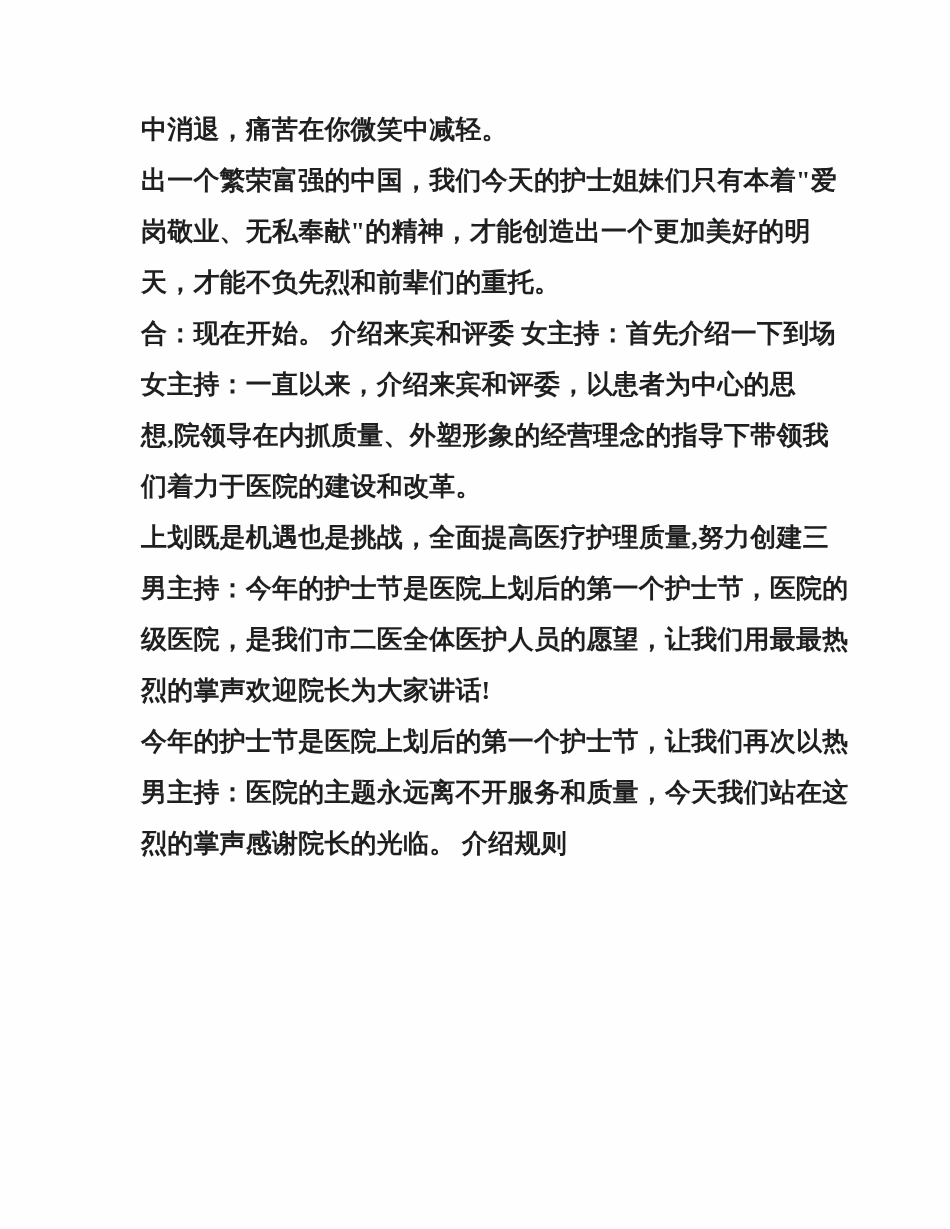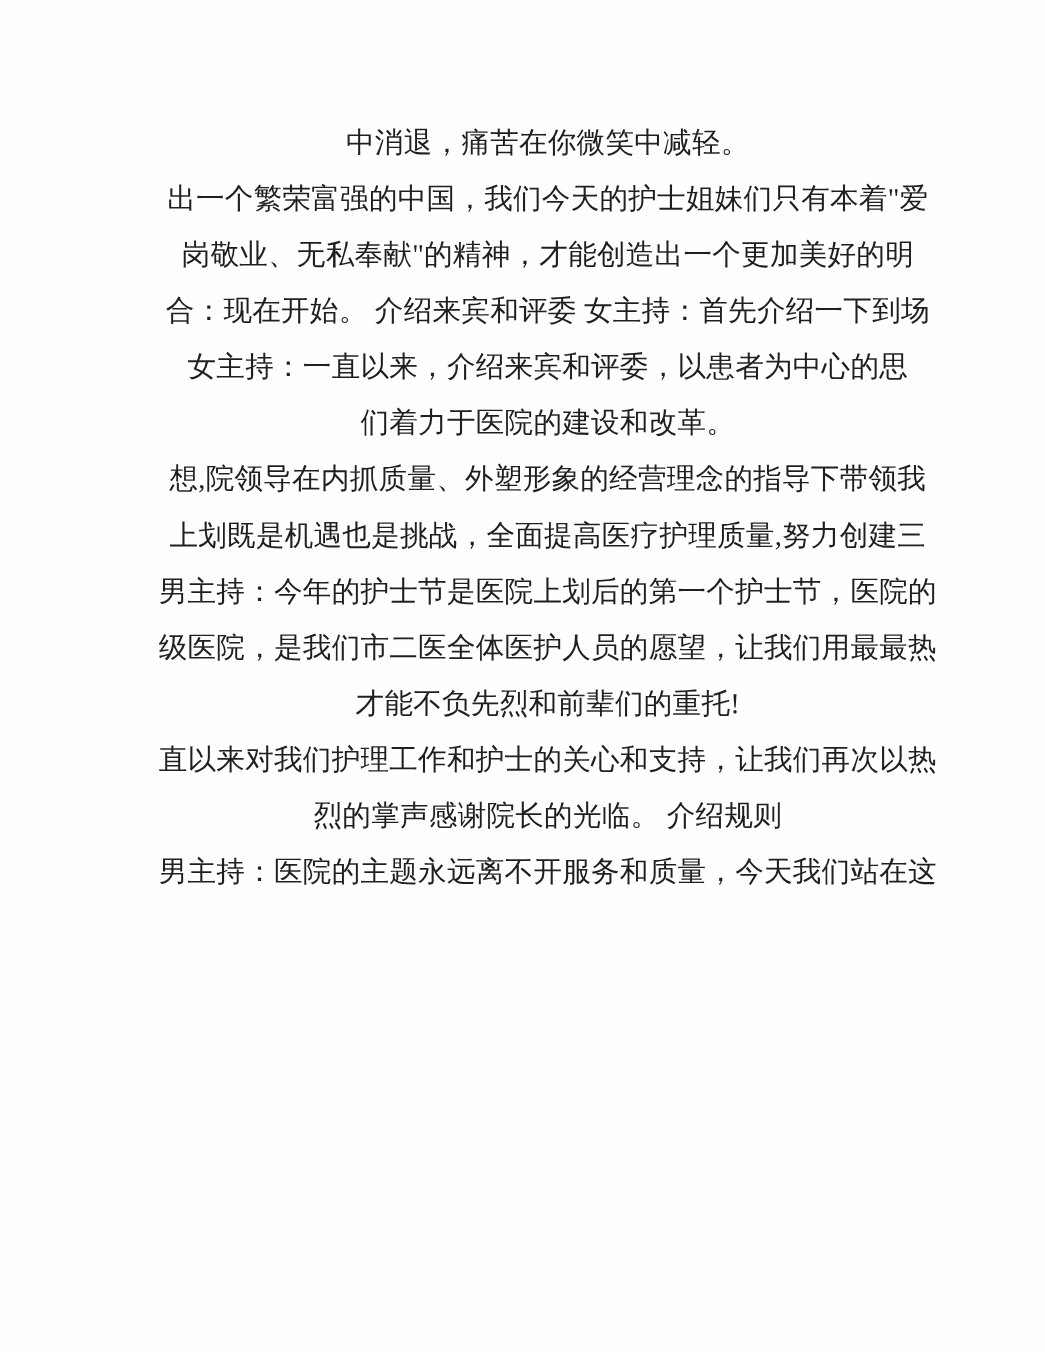--- a/index.html
+++ b/index.html
@@ -20,40 +20,42 @@
   }
   .text-block {
     position: absolute;
     left: 141px;
     top: 104px;
     width: 714px;
     font-family: "Liberation Serif", "DejaVu Serif", serif;
     font-size: 26px;
     line-height: 51px;
     color: #1f1f1f;
-    text-align: center;
+    text-align: left;
+    font-weight: bold;
   }
   .text-line {
     white-space: pre-wrap;
     letter-spacing: 0.2px;
   }
 </style>
 </head>
 <body>
 
 <div class="page">
   <div class="text-block">
       <div class="text-line">中消退，痛苦在你微笑中减轻。</div>
       <div class="text-line">出一个繁荣富强的中国，我们今天的护士姐妹们只有本着"爱</div>
       <div class="text-line">岗敬业、无私奉献"的精神，才能创造出一个更加美好的明</div>
+      <div class="text-line">天，才能不负先烈和前辈们的重托。</div>
       <div class="text-line">合：现在开始。 介绍来宾和评委 女主持：首先介绍一下到场</div>
       <div class="text-line">女主持：一直以来，介绍来宾和评委，以患者为中心的思</div>
+      <div class="text-line">想,院领导在内抓质量、外塑形象的经营理念的指导下带领我</div>
       <div class="text-line">们着力于医院的建设和改革。</div>
-      <div class="text-line">想,院领导在内抓质量、外塑形象的经营理念的指导下带领我</div>
       <div class="text-line">上划既是机遇也是挑战，全面提高医疗护理质量,努力创建三</div>
       <div class="text-line">男主持：今年的护士节是医院上划后的第一个护士节，医院的</div>
       <div class="text-line">级医院，是我们市二医全体医护人员的愿望，让我们用最最热</div>
-      <div class="text-line">才能不负先烈和前辈们的重托!</div>
-      <div class="text-line">直以来对我们护理工作和护士的关心和支持，让我们再次以热</div>
+      <div class="text-line">烈的掌声欢迎院长为大家讲话!</div>
+      <div class="text-line">今年的护士节是医院上划后的第一个护士节，让我们再次以热</div>
+      <div class="text-line">男主持：医院的主题永远离不开服务和质量，今天我们站在这</div>
       <div class="text-line">烈的掌声感谢院长的光临。 介绍规则</div>
-      <div class="text-line">男主持：医院的主题永远离不开服务和质量，今天我们站在这</div>
     </div>
 </div>
 
 </body></html>

